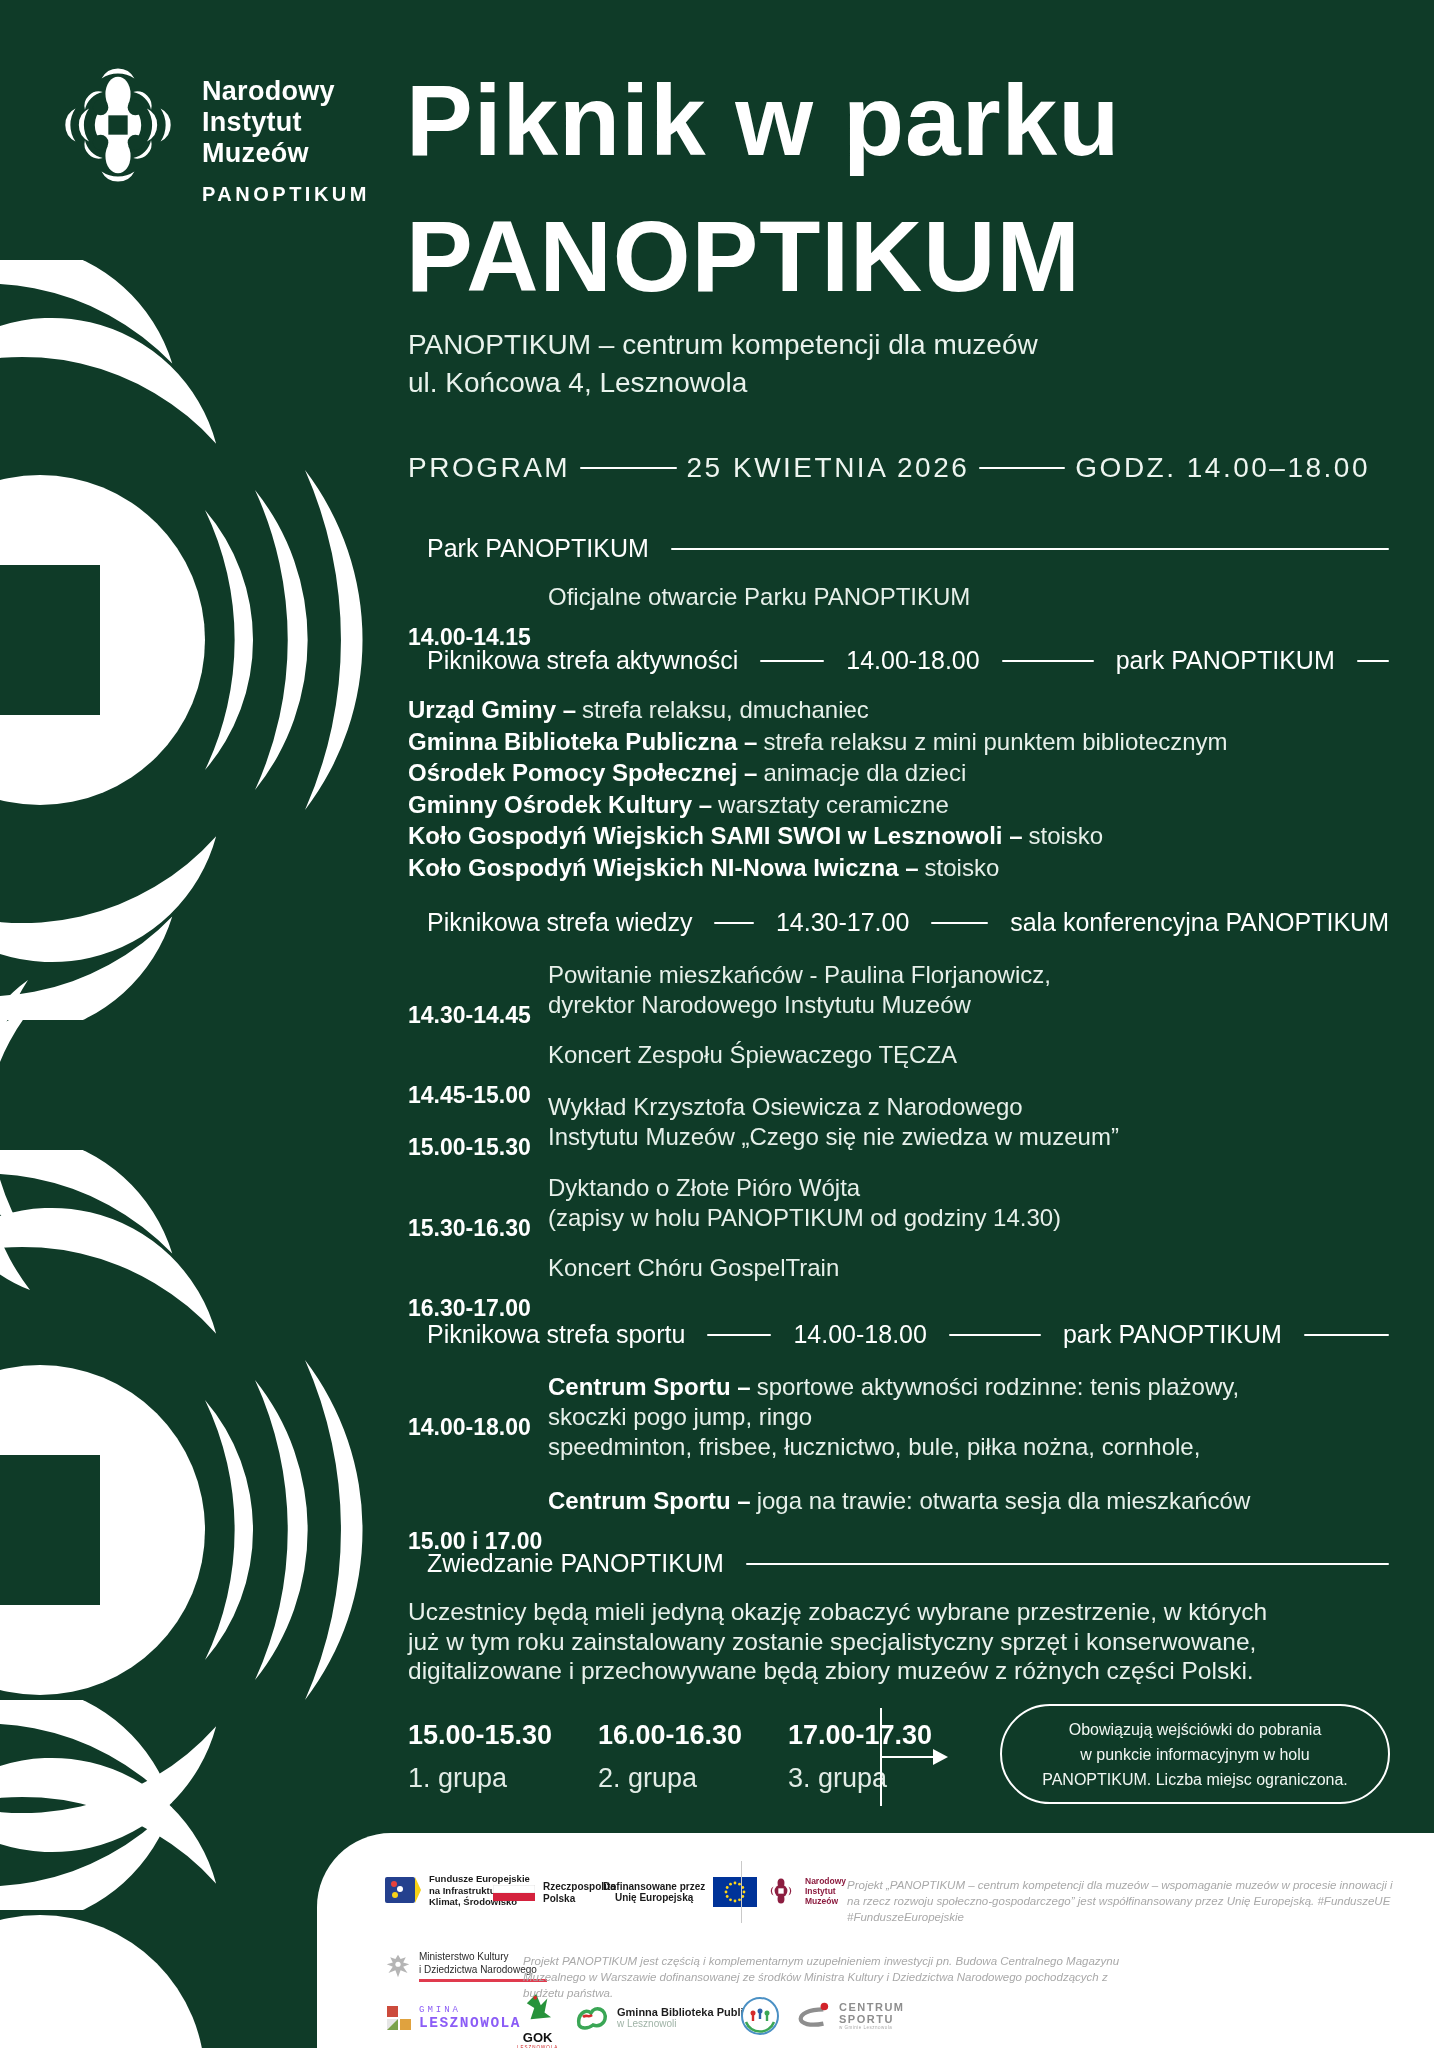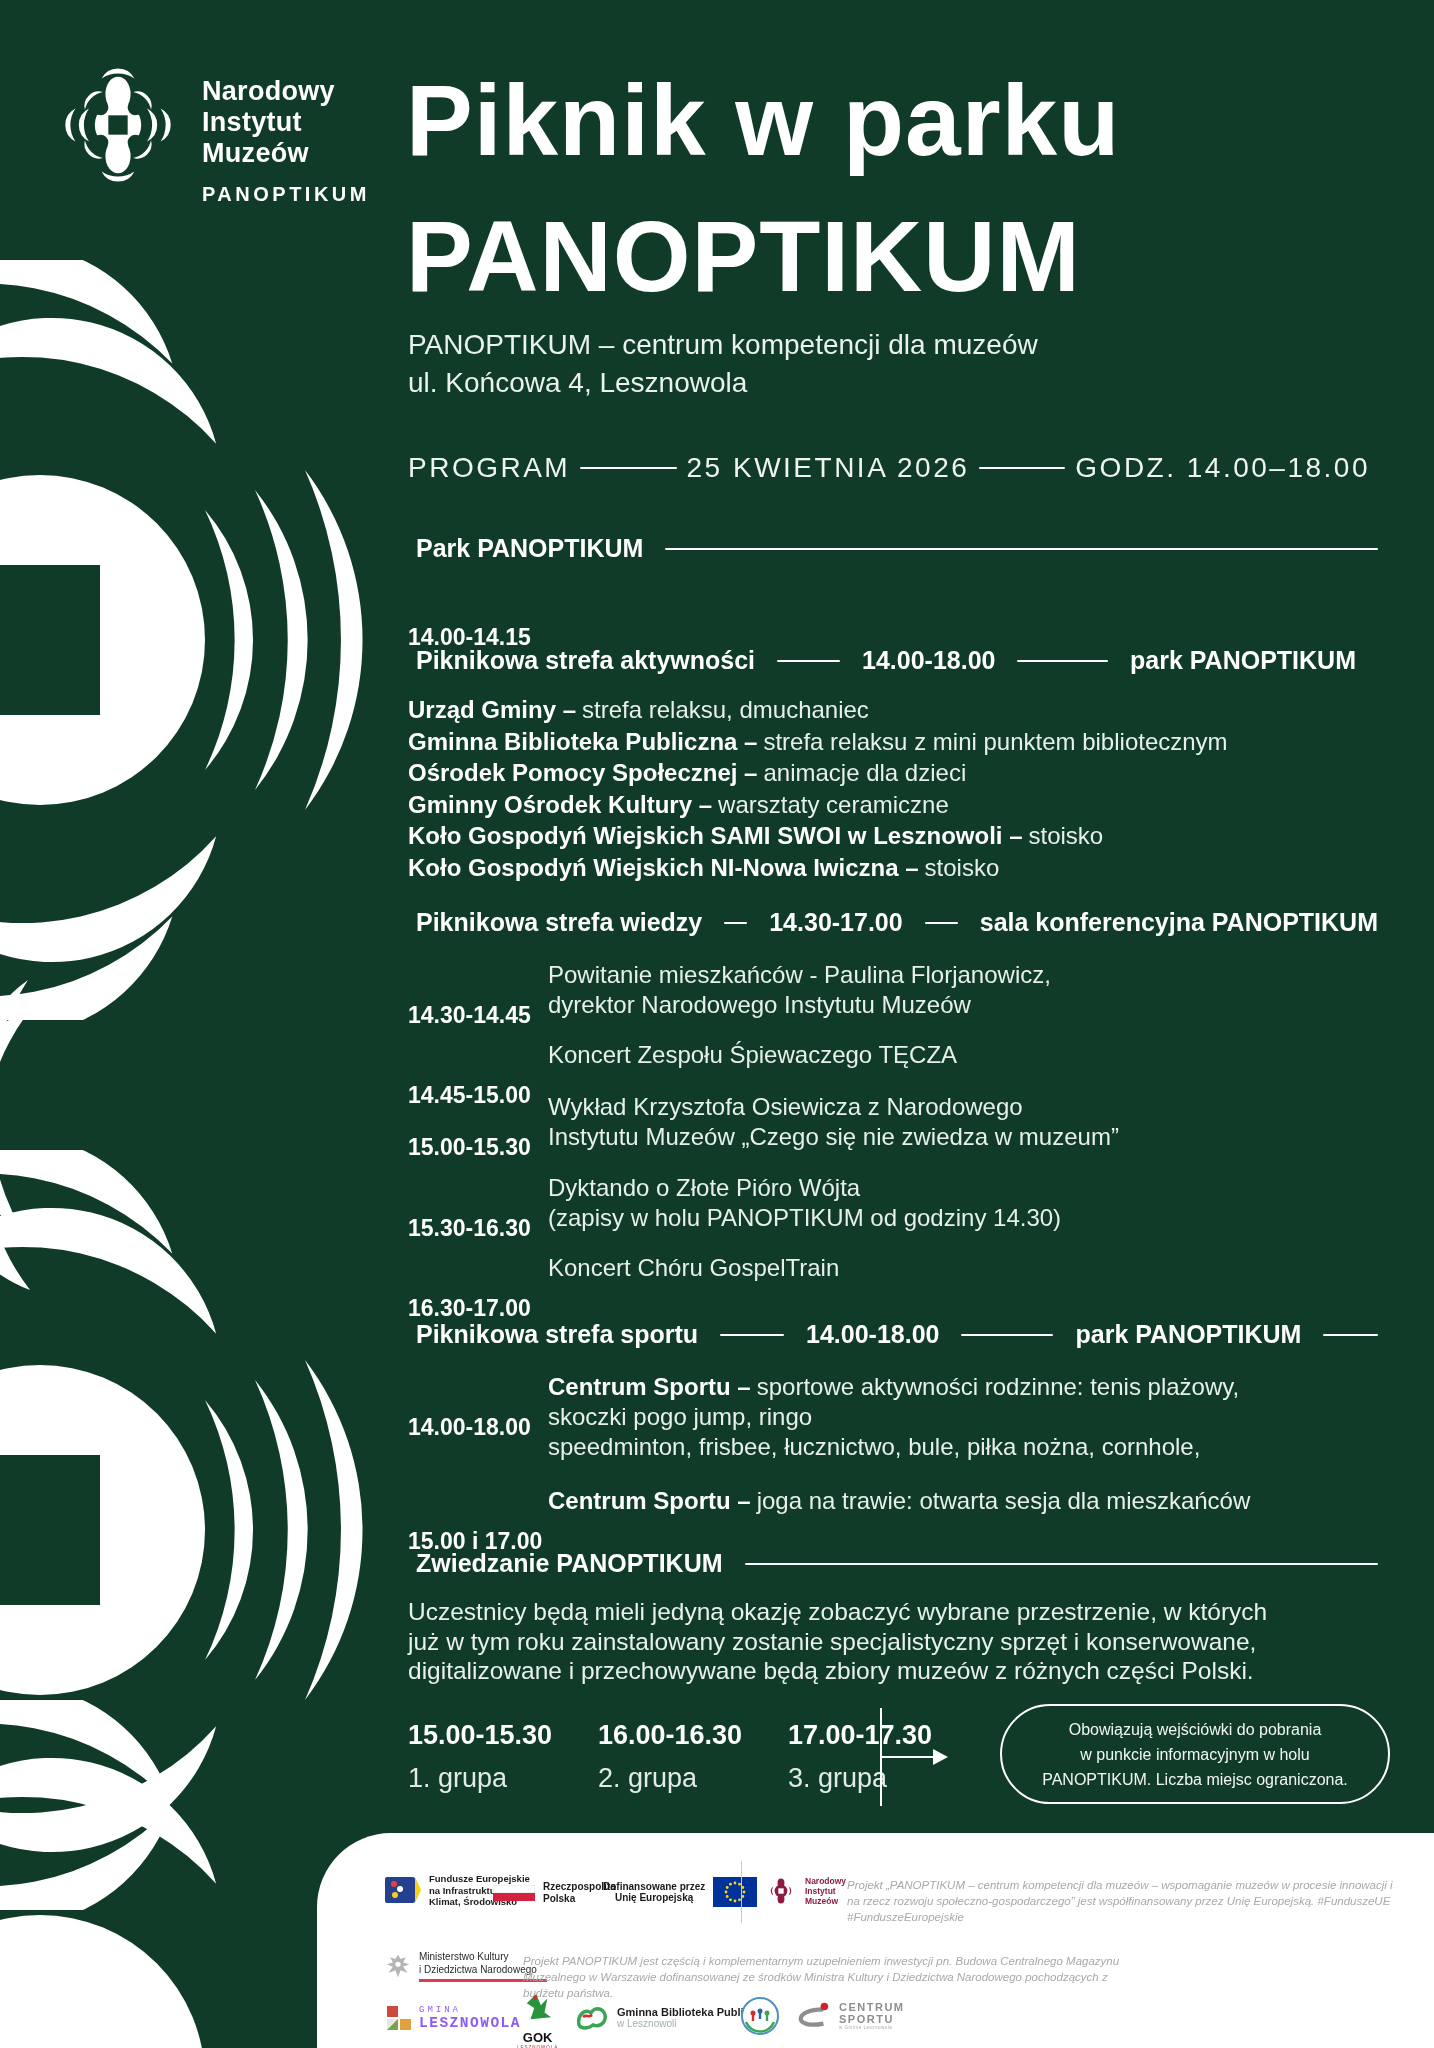--- a/index.html
+++ b/index.html
@@ -17,21 +17,21 @@
   .logo-text .ln{font-size:27px;line-height:31px;font-weight:bold;letter-spacing:.3px;}
   .logo-sub{margin-top:14px;font-size:20px;font-weight:bold;letter-spacing:3.5px;}
   
   .title{position:absolute;left:406px;top:52px;font-size:100px;font-weight:bold;line-height:136px;letter-spacing:1px;}
   .subtitle{position:absolute;left:408px;top:326px;font-size:28px;line-height:38px;color:#e9f2ec;}
   .program-bar{position:absolute;left:408px;top:452px;width:962px;display:flex;align-items:center;justify-content:space-between;font-size:28px;letter-spacing:2.5px;color:#eef5f0;white-space:nowrap;}
   .program-bar .rule{margin:0 10px;}
   
   .rule{height:2px;background:#fff;border-radius:1px;}
   .grow{flex:1;}
-  .h-row{position:absolute;left:416px;width:962px;display:flex;align-items:center;gap:22px;font-size:25px;font-weight:bold;white-space:nowrap;}
+  .h-row{position:absolute;left:427px;width:962px;display:flex;align-items:center;gap:22px;font-size:25px;font-weight:normal;white-space:nowrap;}
   .h-row .r1{width:64px;} .h-row .r2{width:92px;}
   
   .item-row{position:absolute;left:408px;width:980px;display:flex;font-size:24px;line-height:30px;}
   .item-time{width:140px;flex:none;font-weight:bold;font-size:23px;margin-top:40px;}
   .item-desc{flex:1;color:#e7f0ea;}
   .item-desc b{color:#fff;margin-right:6px;}
   .org-list{position:absolute;left:408px;top:694px;font-size:24px;line-height:31.5px;}
   .org-list b{color:#fff;margin-right:6px;}
   .org-list span{color:#e7f0ea;}
   .para{position:absolute;left:408px;top:1597px;width:1000px;font-size:24.5px;line-height:29.5px;color:#e9f1ec;}
@@ -157,20 +157,21 @@
     <span class="rule" style="width:86px"></span>
     <span>GODZ. 14.00–18.00</span>
   </div>
 
   <div class="h-row" style="top:534px">
     <span>Park PANOPTIKUM</span>
     <span class="rule grow"></span>
   </div>
   <div class="item-row" style="top:582px">
     <div class="item-time">14.00-14.15</div>
+    <div class="item-desc">Oficjalne otwarcie Parku PANOPTIKUM</div>
   </div>
 
   <div class="h-row" style="top:646px">
     <span>Piknikowa strefa aktywności</span>
     <span class="rule r1"></span>
     <span>14.00-18.00</span>
     <span class="rule r2"></span>
     <span>park PANOPTIKUM</span>
     <span class="rule grow"></span>
   </div>

